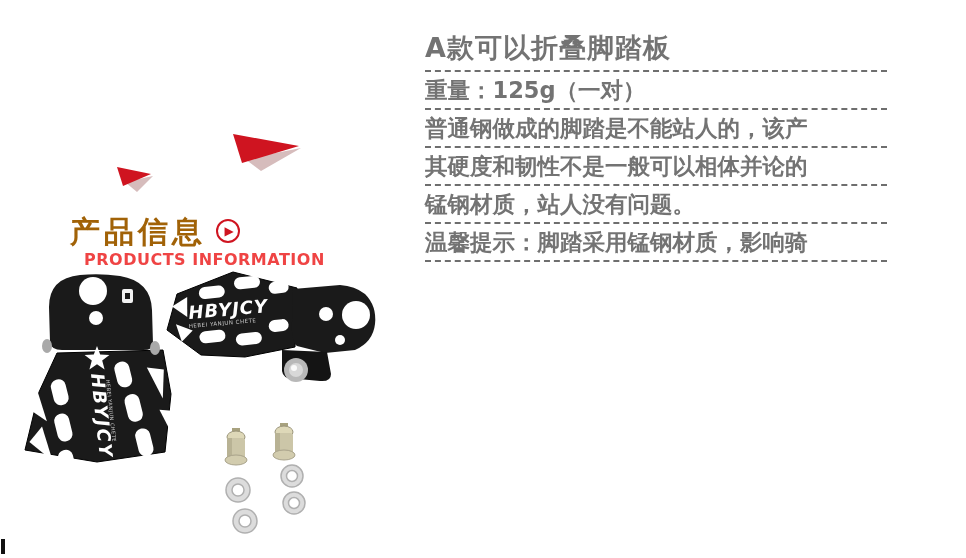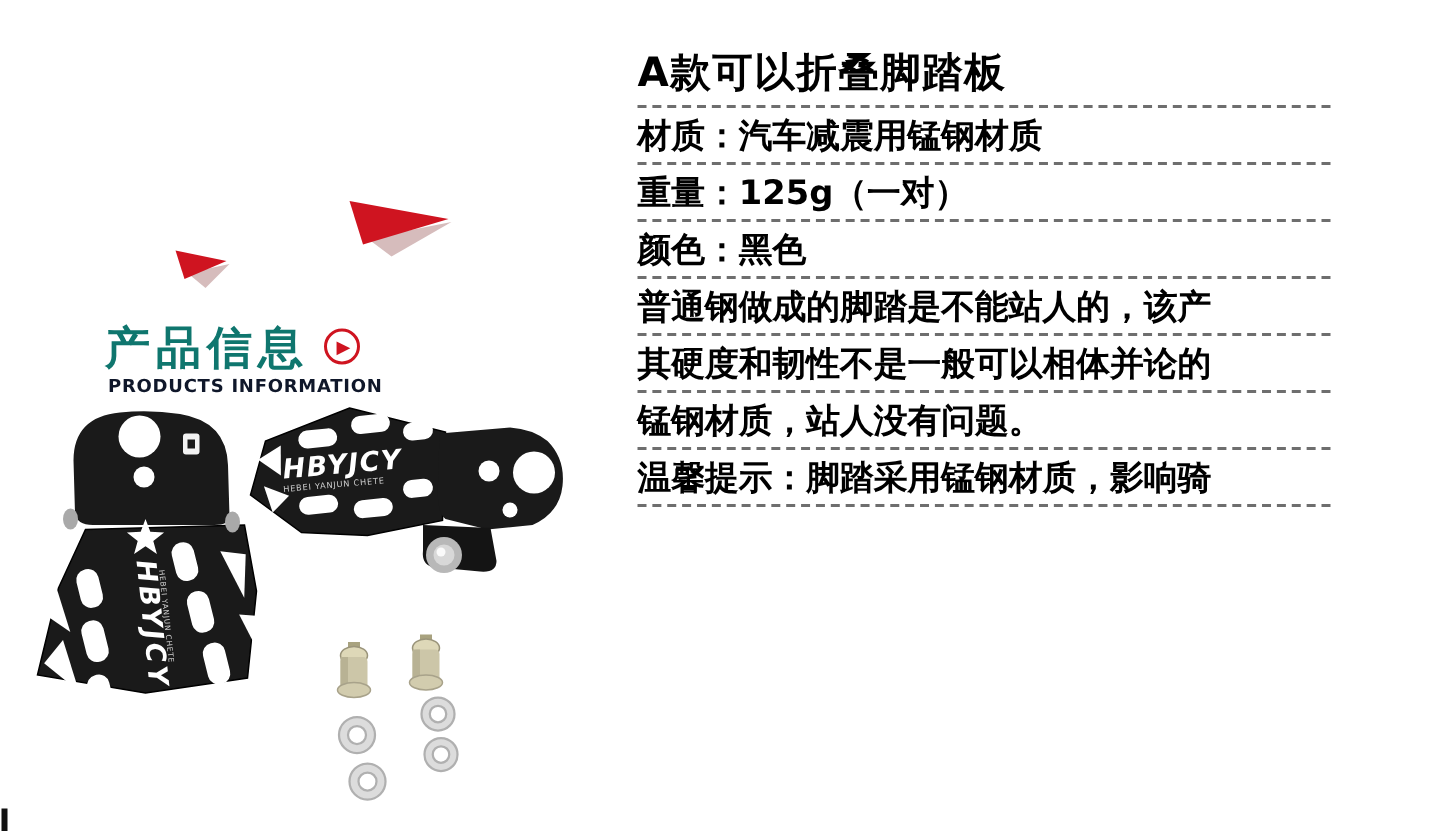--- a/index.html
+++ b/index.html
@@ -4,37 +4,37 @@
 <style>
   * { margin:0; padding:0; box-sizing:border-box; }
   html,body { width:966px; height:558px; }
   body { font-family:"DejaVu Sans", sans-serif; background:#ffffff; }
   #stage { position:relative; width:966px; height:558px; background:#ffffff; overflow:hidden; }
 
   
   .decor-svg { position:absolute; left:95px; top:115px; width:215px; height:80px; }
   .section-title {
     position:absolute; left:70px; top:212px;
-    font-size:30px; font-weight:800; color:#0f766e; letter-spacing:4px; white-space:nowrap;
+    font-size:30px; font-weight:800; color:#a16207; letter-spacing:4px; white-space:nowrap;
   }
   .play-badge {
     position:absolute; left:216px; top:219px; width:24px; height:24px;
     border:2.5px solid #cf1420; border-radius:50%;
     display:flex; align-items:center; justify-content:center;
   }
   .play-badge .tri { color:#cf1420; font-size:12px; line-height:1; transform:translateX(1px); }
   .section-subtitle {
-    position:absolute; left:72px; top:250px;
-    font-size:12px; font-weight:700; color:#0f172a; letter-spacing:0.5px; white-space:nowrap;
+    position:absolute; left:84px; top:250px;
+    font-size:16px; font-weight:700; color:#ef4444; letter-spacing:0.5px; white-space:nowrap;
   }
   .photo-svg { position:absolute; left:5px; top:262px; width:420px; height:296px; }
   .edge-tick { position:absolute; left:1px; top:539px; width:4px; height:15px; background:#111; }
 
   
-  .rp { position:absolute; left:425px; top:26px; width:462px; color:#000000; }
+  .rp { position:absolute; left:425px; top:26px; width:462px; color:#737373; }
   .rp-title {
     height:46px; display:flex; align-items:center;
     font-size:27px; font-weight:700; letter-spacing:1px; white-space:nowrap;
     border-bottom:2px dashed #6e6e6e;
   }
   .rp-row {
     height:38px; display:flex; align-items:center;
     font-size:22.5px; font-weight:700; white-space:nowrap;
     border-bottom:2px dashed #6e6e6e;
   }
@@ -155,22 +155,20 @@
         <circle cx="240" cy="259" r="12" fill="#dcdcdc" stroke="#b0b0b0" stroke-width="1.5"></circle>
         <circle cx="240" cy="259" r="6" fill="#ffffff" stroke="#b0b0b0" stroke-width="1.5"></circle>
       </g>
     </g>
   </svg>
 
   <div class="edge-tick"></div>
 
   <div class="rp">
     <div class="rp-title">A款可以折叠脚踏板</div>
-    <div class="rp-row">材质：汽车减震用锰钢材质</div>
     <div class="rp-row">重量：125g（一对）</div>
-    <div class="rp-row">颜色：黑色</div>
     <div class="rp-row">普通钢做成的脚踏是不能站人的，该产</div>
     <div class="rp-row">其硬度和韧性不是一般可以相体并论的</div>
     <div class="rp-row">锰钢材质，站人没有问题。</div>
     <div class="rp-row">温馨提示：脚踏采用锰钢材质，影响骑</div>
   </div>
 
 </div>
 
 </body></html>

